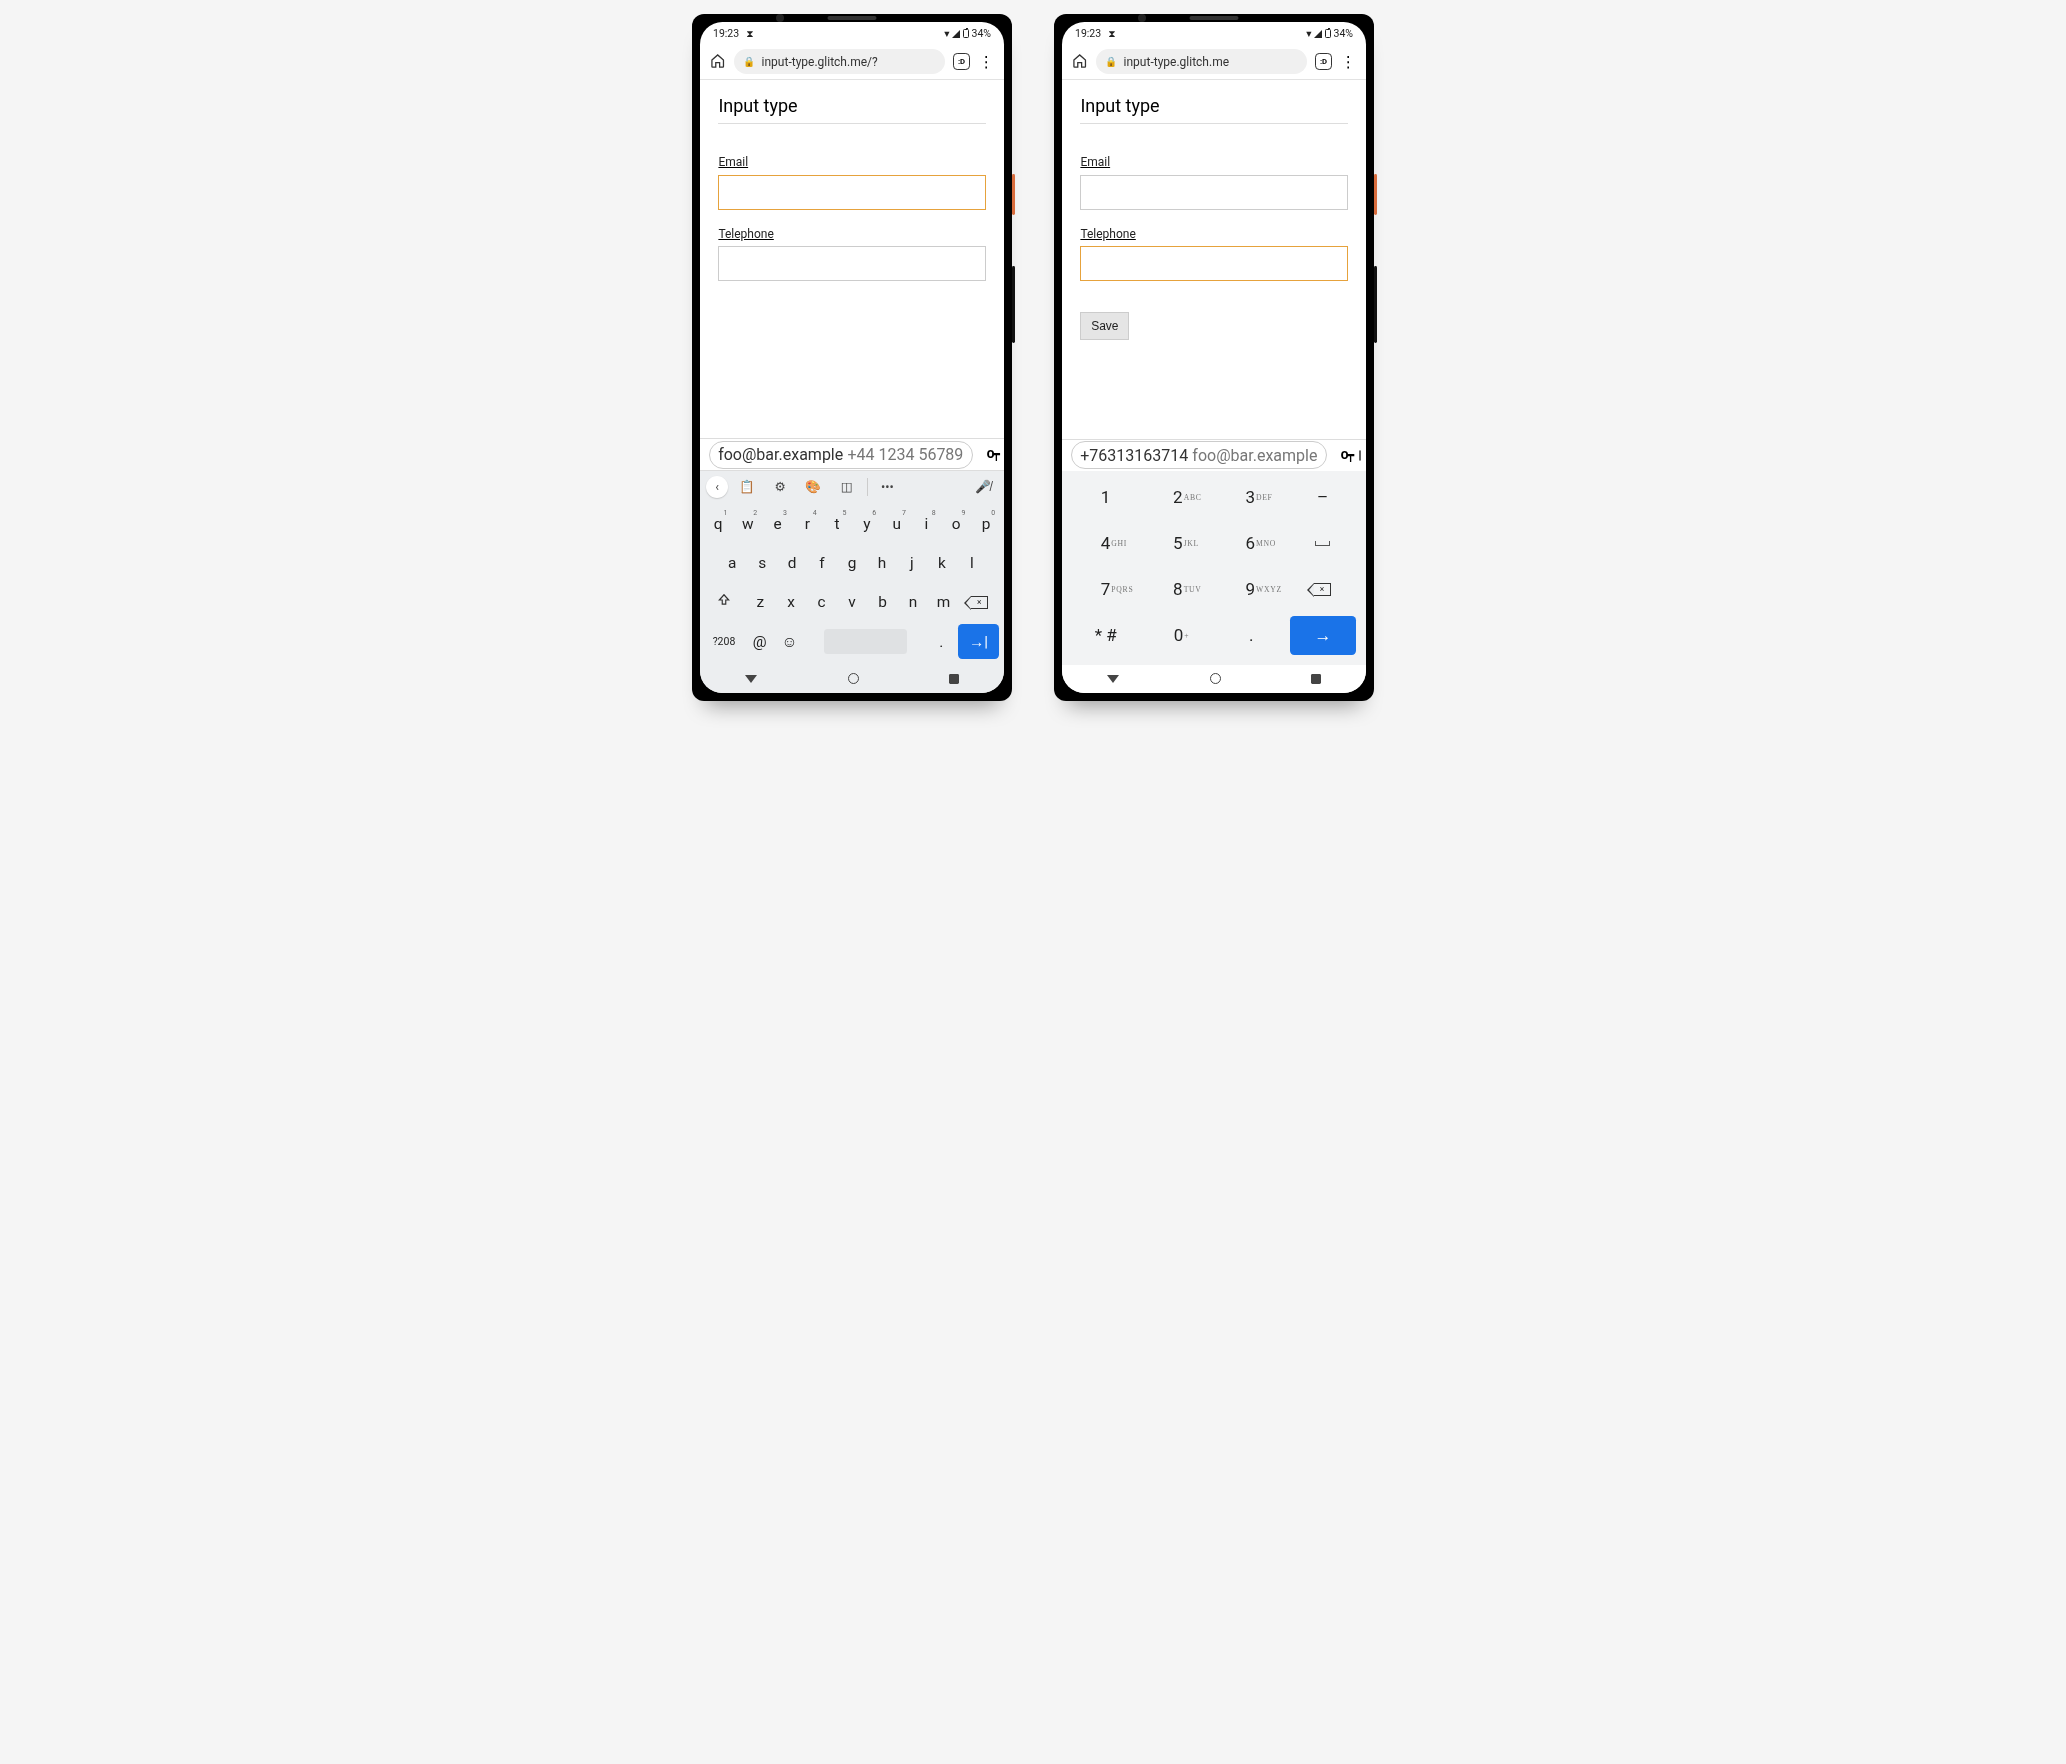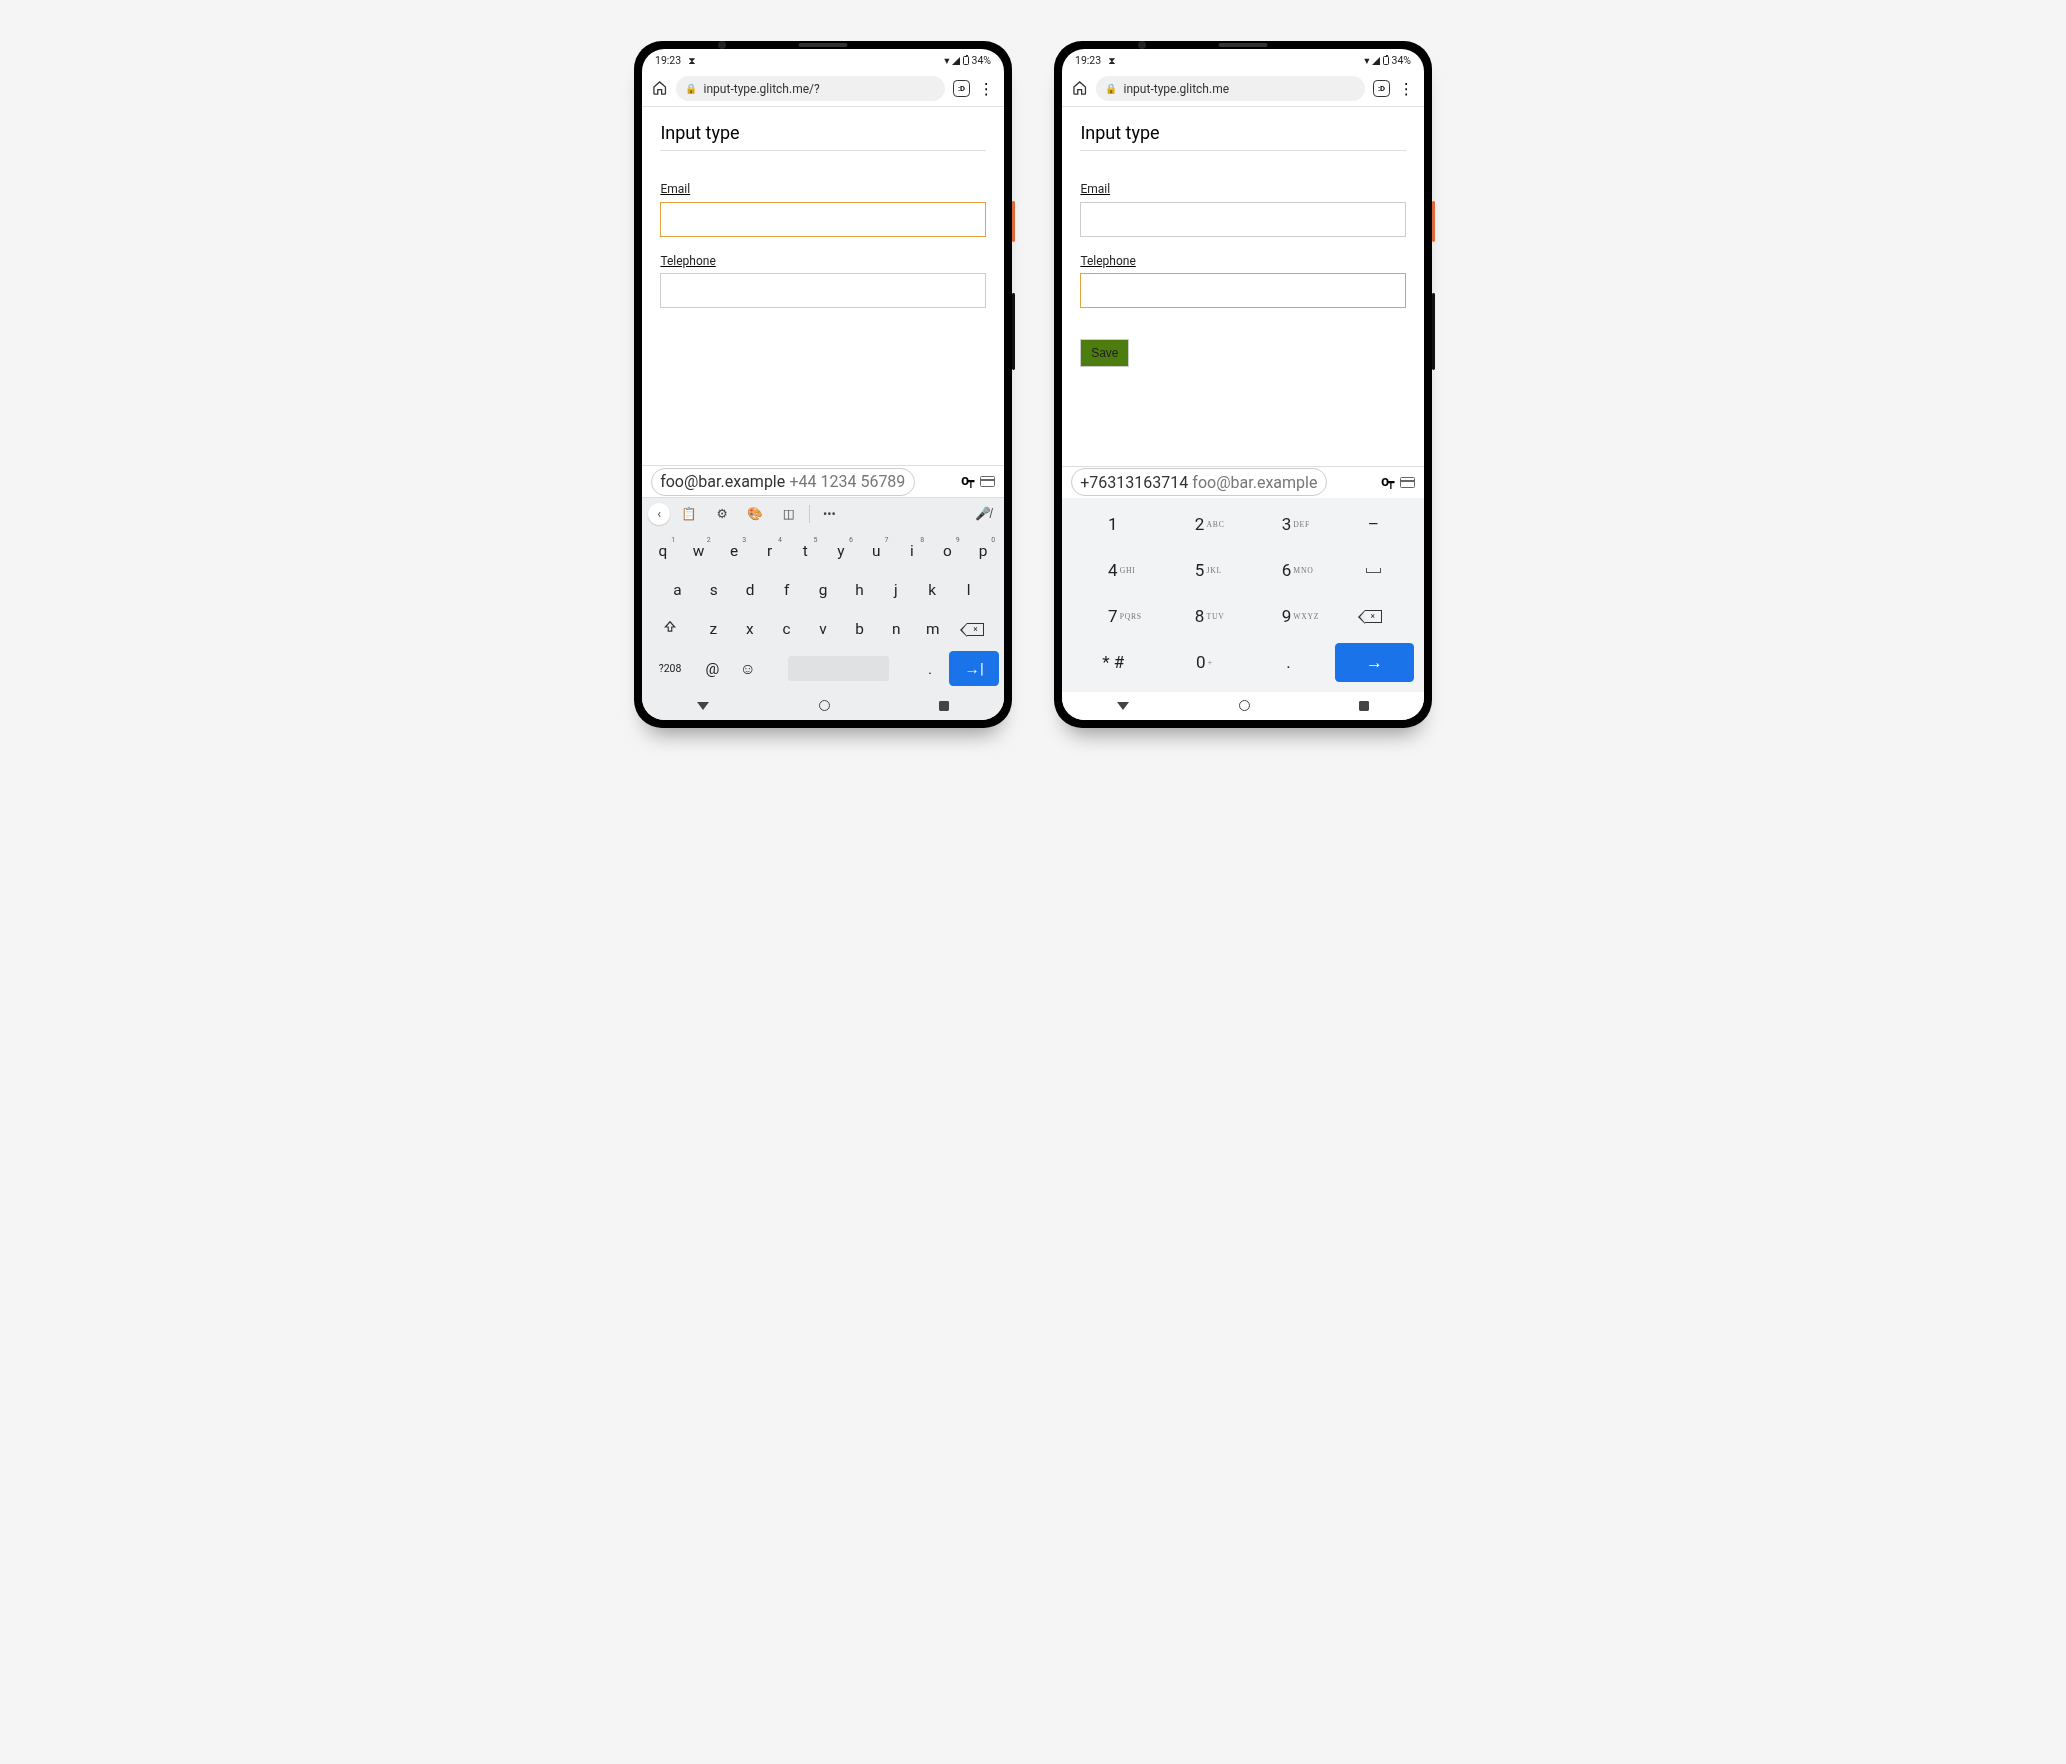--- a/index.html
+++ b/index.html
@@ -5,28 +5,27 @@
   * { box-sizing: border-box; margin: 0; padding: 0; }
   body {
     background: #f5f5f5;
     font-family: Roboto, Arial, sans-serif;
     display: flex;
     justify-content: center;
     gap: 42px;
     padding: 14px 7px 42px;
   }
   .phone {
-    width: 378px;
+    width: 320px;
     height: 687px;
     background: #000;
-    border-radius: 28px;
+    border-radius: 12px;
     padding: 8.4px;
     position: relative;
     box-shadow: 0 17px 21px -12.6px rgba(0,0,0,.4);
-    margin-top: 27px;
   }
   .phone::after{
     content:"";
     position:absolute;
     right:-2.8px;
     top:160px;
     width:2.8px;
     height:41px;
     background:#d86c3c;
     border-radius:1.4px;
@@ -140,21 +139,21 @@
   }
   .cursor{
     position:relative;
   }
   .cursor::before{
     content:"";
     position:absolute;
     left:8.4px;top:7px;bottom:7px;width:1.1px;background:#000;
   }
   .save-btn{
-    background:#4d7c0f;
+    background:#e5e5e5;
     border:0.7px solid #ccc;
     padding:5.6px 9.8px;
     font-size:12px;
     color:#222;
     margin-top:14px;
   }
   
   .suggest{
     height:32px;
     background:#fff;

